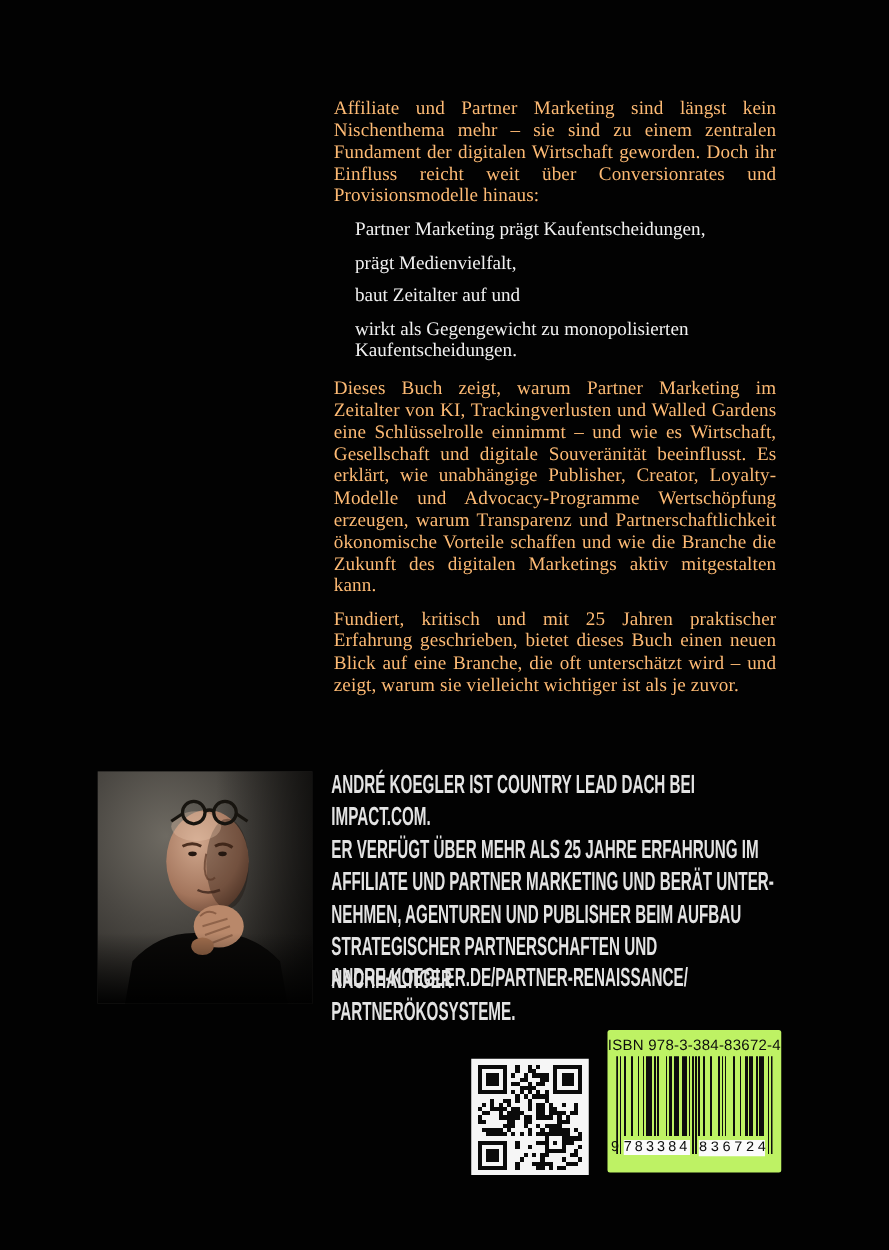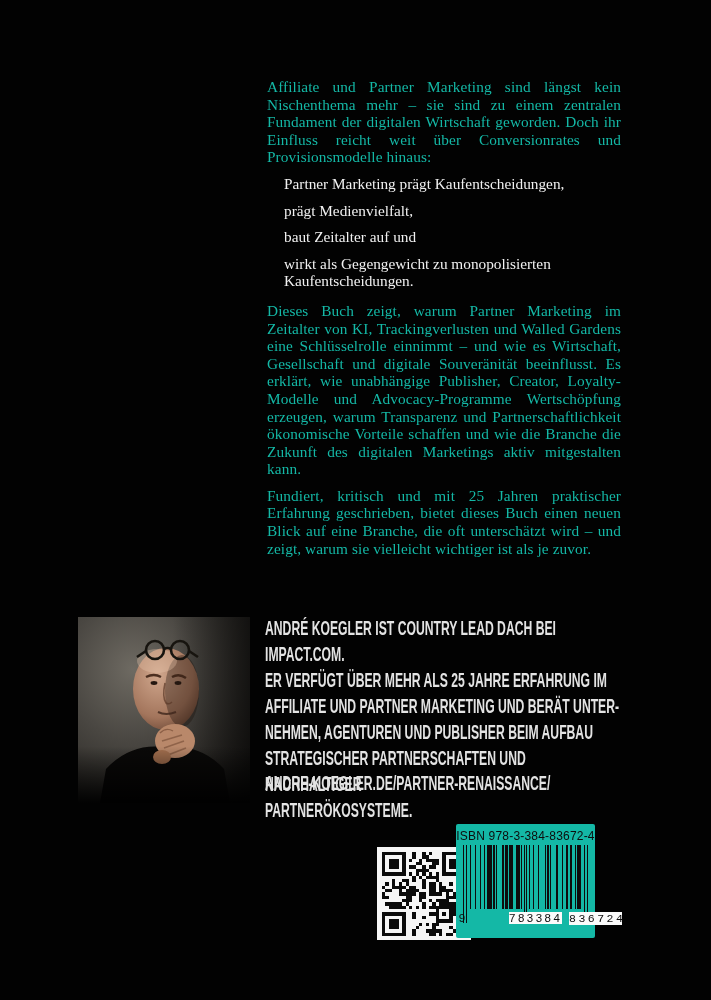--- a/index.html
+++ b/index.html
@@ -1,48 +1,48 @@
 <!DOCTYPE html>
 <html><head>
 <meta charset="utf-8">
 <style>
   html,body{margin:0;padding:0;background:#000;}
   .page{position:relative;width:711px;height:1000px;background:#020202;overflow:hidden;
         font-family:"Liberation Serif", serif;}
   
   .blurb{position:absolute;left:267px;top:78px;width:354px;color:#d9d9d9;}
   .para{margin:0 0 7px 0;font-size:15.3px;line-height:17.6px;text-align:justify;
-        color:#14b8a6;letter-spacing:0.1px;}
+        color:#fdba74;letter-spacing:0.1px;}
   .para.mid{margin-bottom:9px;margin-top:12px;}
   .bullet{margin:9px 0 9px 17px;font-size:15.3px;line-height:17.6px;font-weight:normal;
           color:#f1f1f1;text-align:left;}
   
   .photo{position:absolute;left:78px;top:617px;width:172px;height:186px;background:#111;}
   .photo svg{display:block;}
   .bio{position:absolute;left:265px;top:615px;width:620px;color:#e3e3e3;
        font-family:"Liberation Sans", sans-serif;font-weight:700;font-size:21px;
        line-height:26px;white-space:pre-line;transform:scaleX(0.58);transform-origin:0 0;}
   .url{position:absolute;left:265px;top:771px;width:620px;color:#e3e3e3;
        font-family:"Liberation Sans", sans-serif;font-weight:700;font-size:21px;
        transform:scaleX(0.58);transform-origin:0 0;}
   
   .qr{position:absolute;left:377px;top:847px;width:94px;height:93px;background:#f6f6f6;
       display:flex;align-items:center;justify-content:center;}
   .qr svg{display:block;}
   
-  .barcode-box{position:absolute;left:456px;top:824px;width:139px;height:114px;
-               background:#14b8a6;border-radius:2px;}
+  .barcode-box{position:absolute;left:486px;top:824px;width:139px;height:114px;
+               background:#bef264;border-radius:2px;}
   .isbn-label{position:absolute;top:5px;left:0;width:100%;text-align:center;
               color:#0d0d0d;font-family:"Liberation Sans", sans-serif;font-size:12px;
               letter-spacing:0.2px;}
   .bars{position:absolute;left:7px;top:21px;}
   .digit-lead{position:absolute;left:1px;top:88px;width:10px;text-align:center;
               color:#0d0d0d;font-family:"Liberation Sans", sans-serif;font-size:11.5px;}
   .digit-group{position:absolute;top:88px;width:53px;text-align:right;color:#0d0d0d;
-               font-family:"Liberation Sans", sans-serif;font-size:11.5px;letter-spacing:2.5px;margin-left:40px;}
+               font-family:"Liberation Sans", sans-serif;font-size:11.5px;letter-spacing:2.5px;}
   .dg1{left:13px;background:#fbfbfb;}
   .dg2{left:73px;background:#fbfbfb;font-family:Liberation Mono, monospace;}
 </style>
 </head>
 <body>
 
 <div class="page">
 
   <section class="blurb">
     <p class="para">Affiliate und Partner Marketing sind längst kein Nischenthema mehr – sie sind zu einem zentralen Fundament der digitalen Wirtschaft geworden. Doch ihr Einfluss reicht weit über Conversionrates und Provisionsmodelle hinaus:</p>

